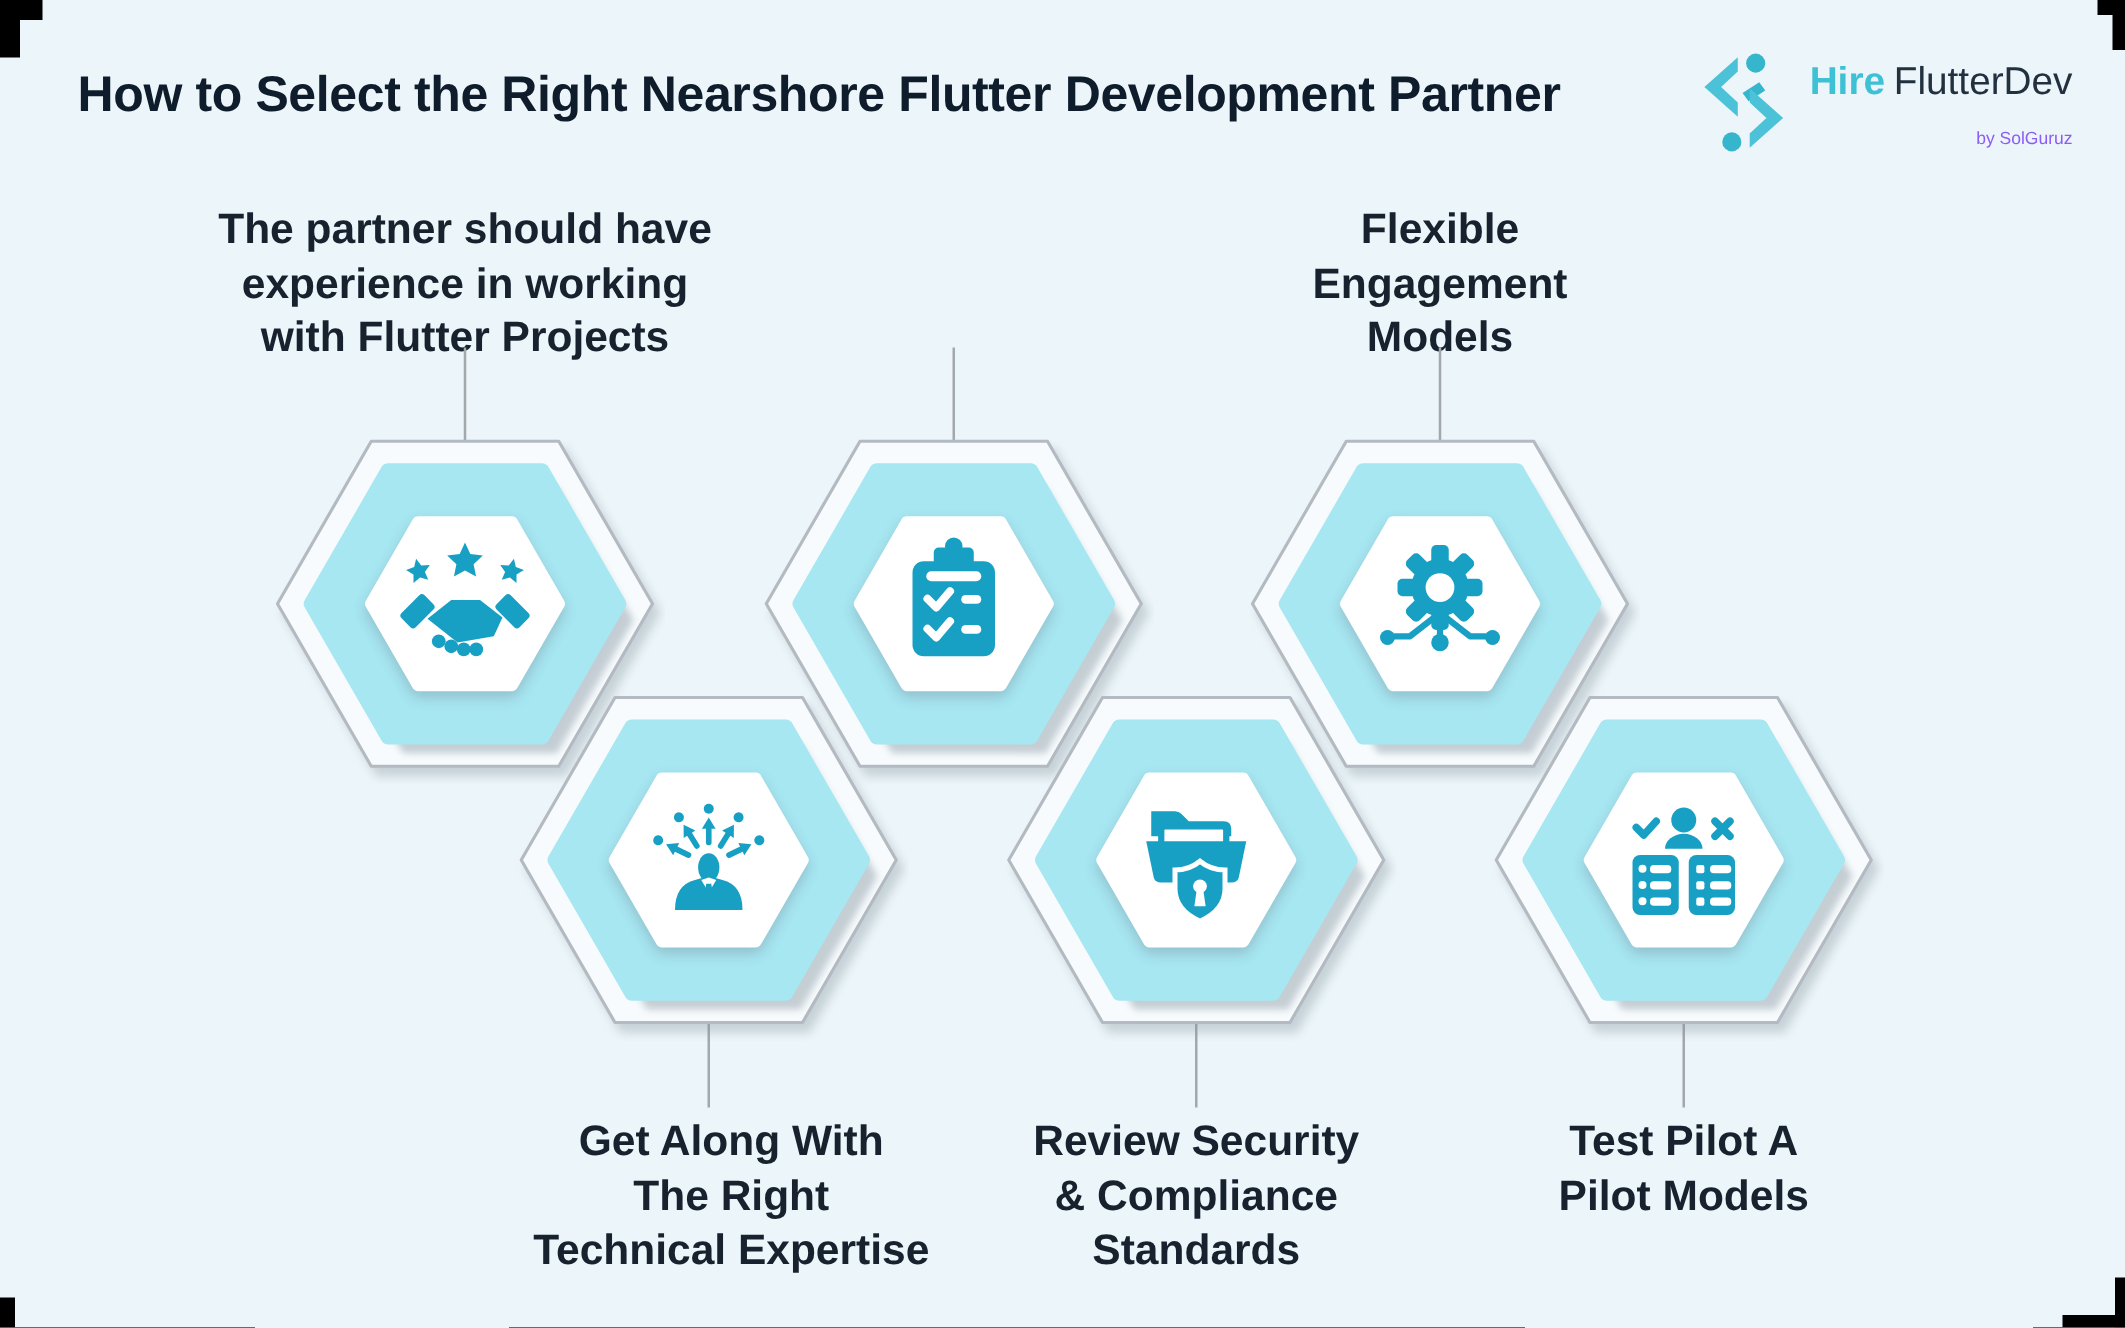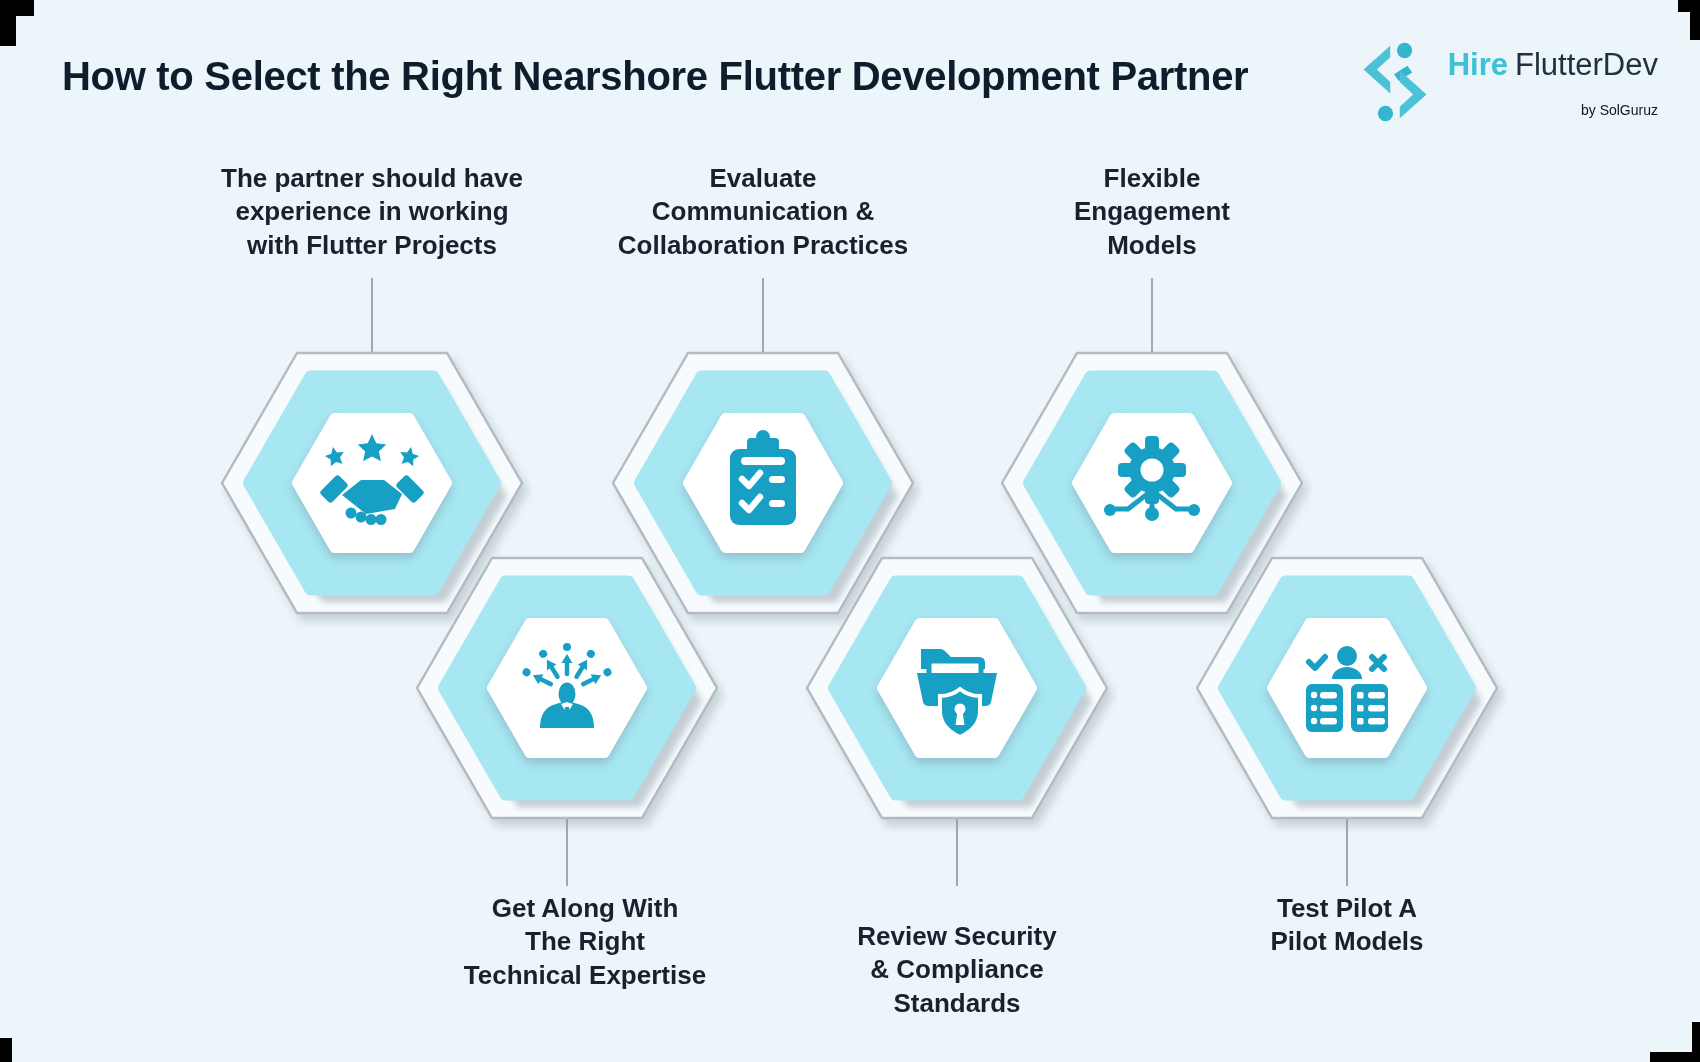--- a/index.html
+++ b/index.html
@@ -29,27 +29,27 @@
     top: 40px;
     display: flex;
     align-items: center;
     gap: 10px;
   }
   .logo-mark { width: 86px; height: 84px; }
   .logo-text { display: flex; flex-direction: column; align-items: flex-end; }
   .brand-line { font-size: 31px; font-weight: 700; white-space: nowrap; }
   .brand-hire { color: #3EC1D5; }
   .brand-rest { color: #22313F; font-weight: 500; margin-left: 7px; }
-  .byline { font-size: 14px; color: #0f172a; margin-top: 19px; }
+  .byline { font-size: 14px; color: #8b5cf6; margin-top: 19px; }
   
   .step-label {
     position: absolute;
     width: 440px;
     text-align: center;
-    font-size: 26px;
+    font-size: 34px;
     font-weight: 700;
     line-height: 1.28;
     color: #17222E;
   }
   
   .connector {
     position: absolute;
     width: 2px;
     background: #A3A8AD;
   }
@@ -104,37 +104,32 @@
       </div>
       <div class="byline">by SolGuruz</div>
     </div>
   </div>
 
   <div class="step-label" style="left:152px; top:162px;">
     <div>The partner should have</div>
     <div>experience in working</div>
     <div>with Flutter Projects</div>
   </div>
-  <div class="step-label" style="left:543px; top:162px;">
-    <div>Evaluate</div>
-    <div>Communication &amp;</div>
-    <div>Collaboration Practices</div>
-  </div>
   <div class="step-label" style="left:932px; top:162px;">
     <div>Flexible</div>
     <div>Engagement</div>
     <div>Models</div>
   </div>
 
   <div class="step-label" style="left:365px; top:892px;">
     <div>Get Along With</div>
     <div>The Right</div>
     <div>Technical Expertise</div>
   </div>
-  <div class="step-label" style="left:737px; top:920px;text-align:center;">
+  <div class="step-label" style="left:737px; top:892px;text-align:center;">
     <div>Review Security</div>
     <div>&amp; Compliance</div>
     <div>Standards</div>
   </div>
   <div class="step-label" style="left:1127px; top:892px;">
     <div>Test Pilot A</div>
     <div>Pilot Models</div>
   </div>
 
   <div class="connector" style="left:371px; top:278px; height:76px;"></div>

